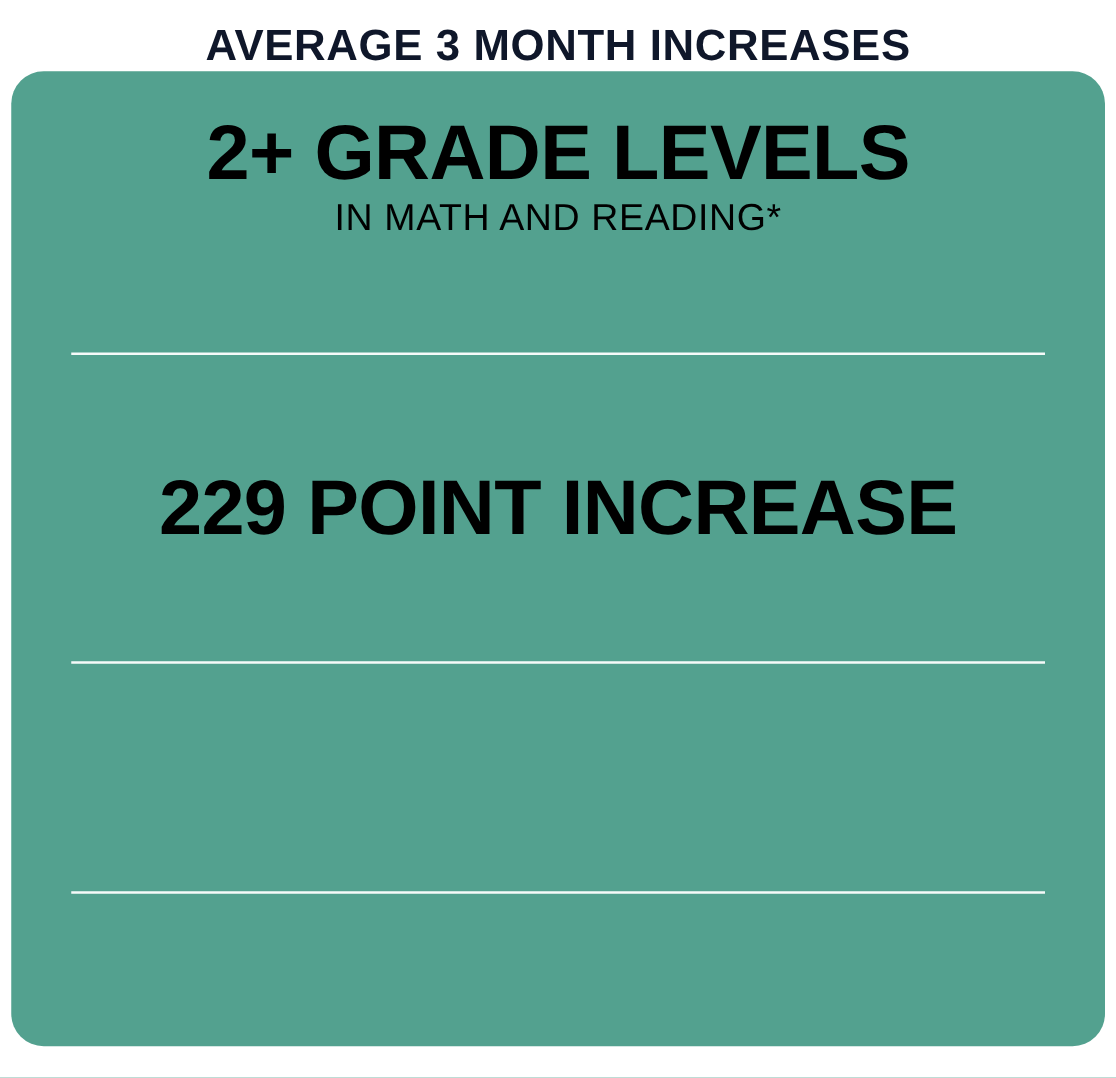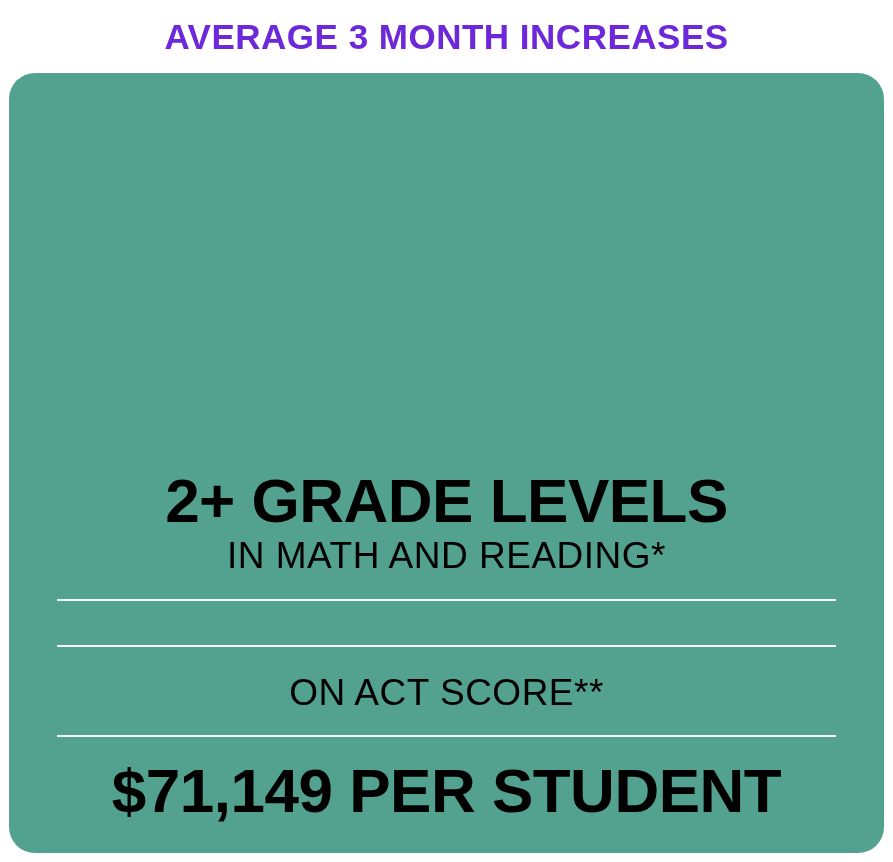--- a/index.html
+++ b/index.html
@@ -16,55 +16,55 @@
   .wrap {
     width: 893px;
     height: 862px;
     box-sizing: border-box;
     display: flex;
     flex-direction: column;
     align-items: center;
     background: #ffffff;
   }
   .headline {
-    color: #6d28d9;
+    color: #0f172a;
     font-family: "Liberation Sans", sans-serif;
     font-weight: bold;
     font-size: 35px;
     letter-spacing: 0.5px;
     text-transform: uppercase;
     text-align: center;
     margin-top: 18px;
-    margin-bottom: 16px;
+    margin-bottom: 0;
     line-height: 1.1;
   }
   .card {
     width: 875px;
     height: 780px;
     box-sizing: border-box;
     background: #53a18f;
     border-radius: 26px;
     padding: 34px 48px 30px 48px;
     display: flex;
     flex-direction: column;
-    justify-content: flex-end;
+    justify-content: space-between;
   }
   .stat-value {
     font-family: "Liberation Sans", sans-serif;
     font-weight: bold;
     font-size: 62px;
     line-height: 1.02;
     letter-spacing: -0.5px;
     text-transform: uppercase;
     white-space: nowrap;
   }
   .stat-label {
     font-family: "Liberation Sans", sans-serif;
     font-weight: normal;
-    font-size: 37px;
+    font-size: 30px;
     line-height: 1.1;
     letter-spacing: 0.5px;
     text-transform: uppercase;
     margin-top: 4px;
     white-space: nowrap;
   }
   .divider {
     height: 2px;
     background: #ffffff;
     width: 100%;
@@ -87,28 +87,27 @@
   <div class="card">
 
     <div class="stat-block">
       <div class="stat-value">2+ Grade Levels</div>
       <div class="stat-label">In Math and Reading*</div>
     </div>
 
     <div class="divider"></div>
 
     <div class="stat-block">
+      <div class="stat-value">229 Point Increase</div>
     </div>
 
     <div class="divider"></div>
 
     <div class="stat-block">
-      <div class="stat-label">On ACT Score**</div>
     </div>
 
     <div class="divider"></div>
 
     <div class="stat-block">
-      <div class="stat-value">$71,149 Per Student</div>
     </div>
 
   </div>
 </div>
 
 </body></html>

